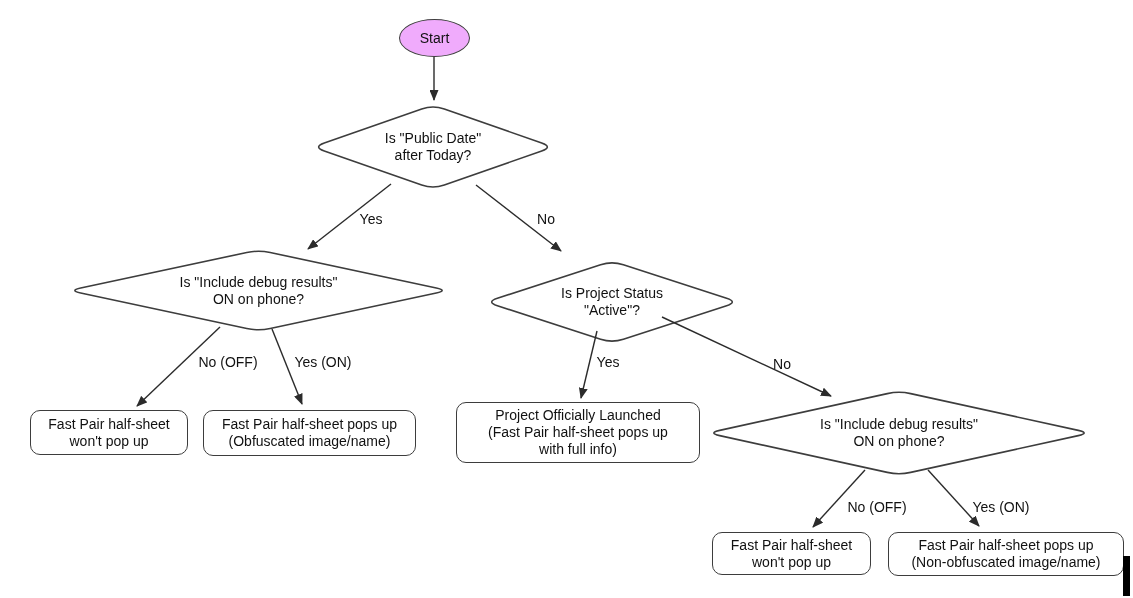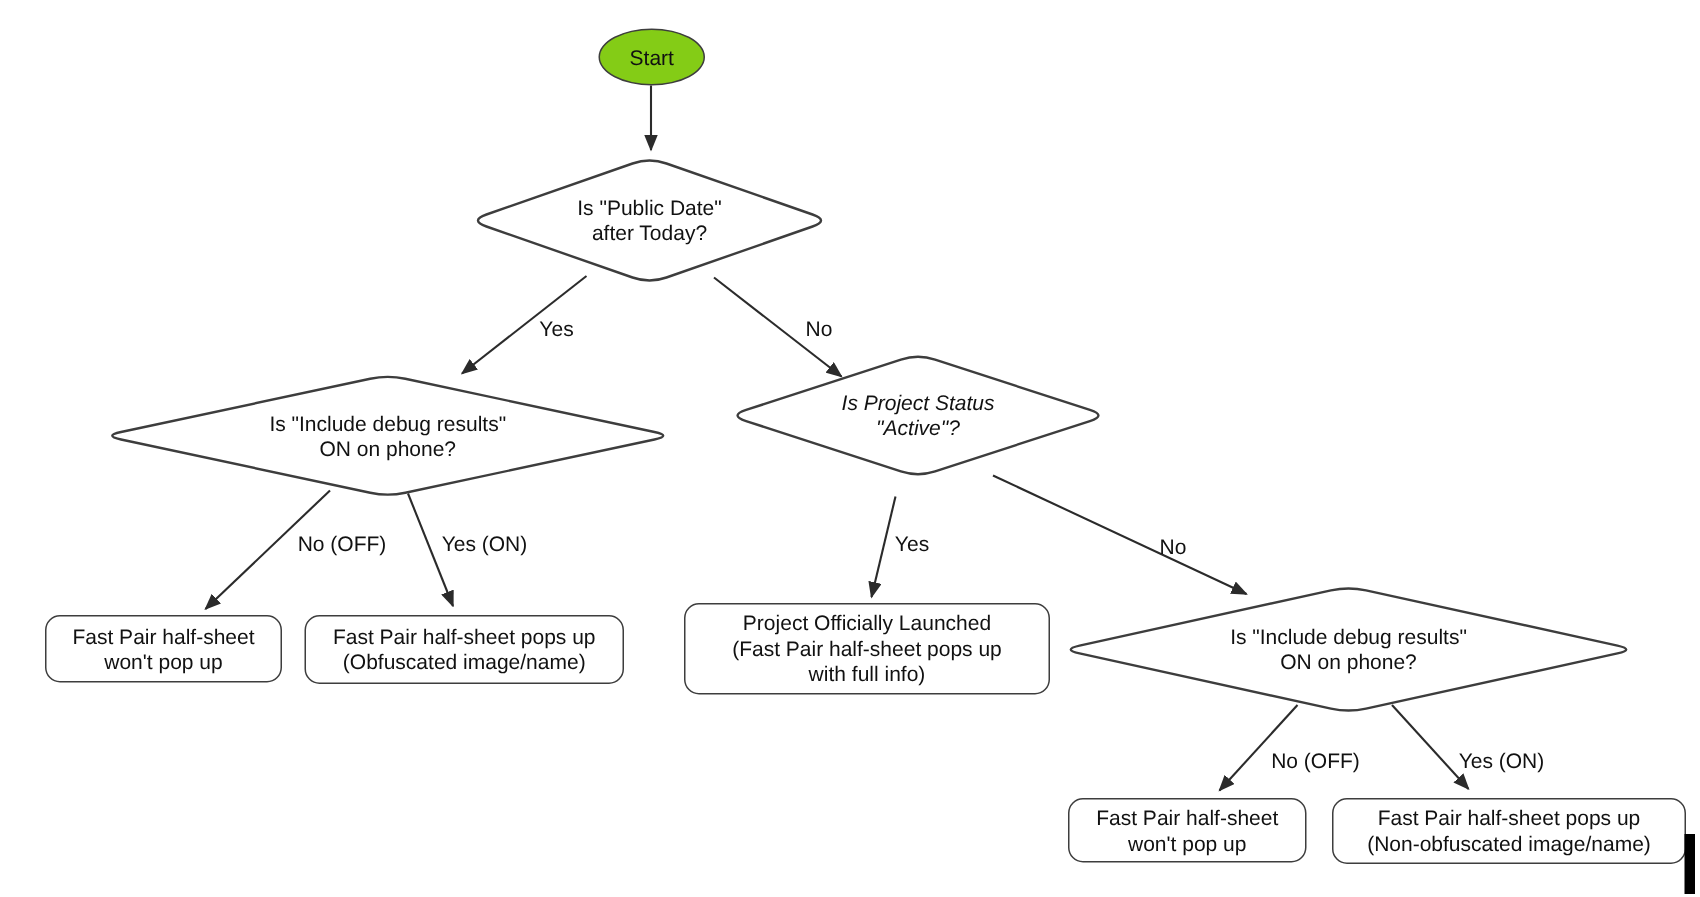--- a/index.html
+++ b/index.html
@@ -4,21 +4,21 @@
 <style>
   * { margin:0; padding:0; box-sizing:border-box; }
   html,body { width:1133px; height:598px; background:#ffffff;
     font-family:"Liberation Sans", sans-serif; }
   .canvas { position:absolute; left:0; top:0; width:1133px; height:598px; overflow:hidden; }
 
   .node { position:absolute; display:flex; align-items:center; justify-content:center;
     text-align:center; color:#111111; font-size:14px; line-height:17px; }
   .node-label { white-space:pre-line; position:relative; z-index:4; padding:0 4px; }
 
-  .oval { border:1.6px solid #3d3d3d; border-radius:50%; background:#84cc16; }
+  .oval { border:1.6px solid #3d3d3d; border-radius:50%; background:#f0abfc; }
   .rbox { border:1.6px solid #3d3d3d; border-radius:10px; background:#ffffff; }
 
   .diamond { background:transparent; }
   .diamond-svg { position:absolute; left:0; top:0; width:100%; height:100%; z-index:1; overflow:visible; }
   .diamond-svg path { fill:#ffffff; stroke:#3d3d3d; stroke-width:1.6; }
 
   .edges { position:absolute; left:0; top:0; width:1133px; height:598px; z-index:3; pointer-events:none; }
   .edges line { stroke:#2b2b2b; stroke-width:1.4; }
   .edges text { fill:#111111; font-size:14px; font-family:"Liberation Sans", sans-serif; }
 
@@ -69,21 +69,21 @@
   </div>
 
   <div class="node diamond" style="left:68px; top:249px; width:381px; height:83px;">
     <svg class="diamond-svg" viewBox="0 0 381 83" preserveAspectRatio="none">
         <path d="M178.8 3.5 Q190.5 1 202.2 3.5 L368.3 39.0 Q380 41.5 368.3 44.0 L202.2 79.5 Q190.5 82 178.8 79.5 L12.7 44.0 Q1 41.5 12.7 39.0 Z"></path>
       </svg>
     <span class="node-label">Is "Include debug results"
 ON on phone?</span>
   </div>
 
-  <div class="node diamond" style="left:485px; top:235px; width:254px; height:84px;font-style:italic;">
+  <div class="node diamond" style="left:485px; top:260px; width:254px; height:84px;">
     <svg class="diamond-svg" viewBox="0 0 254 84" preserveAspectRatio="none">
         <path d="M115.6 4.7 Q127 1 138.4 4.7 L241.6 38.3 Q253 42 241.6 45.7 L138.4 79.3 Q127 83 115.6 79.3 L12.4 45.7 Q1 42 12.4 38.3 Z"></path>
       </svg>
     <span class="node-label">Is Project Status
 "Active"?</span>
   </div>
 
   <div class="node diamond" style="left:707px; top:390px; width:384px; height:86px;">
     <svg class="diamond-svg" viewBox="0 0 384 86" preserveAspectRatio="none">
         <path d="M180.3 3.6 Q192 1 203.7 3.6 L371.3 40.4 Q383 43 371.3 45.6 L203.7 82.4 Q192 85 180.3 82.4 L12.7 45.6 Q1 43 12.7 40.4 Z"></path>

